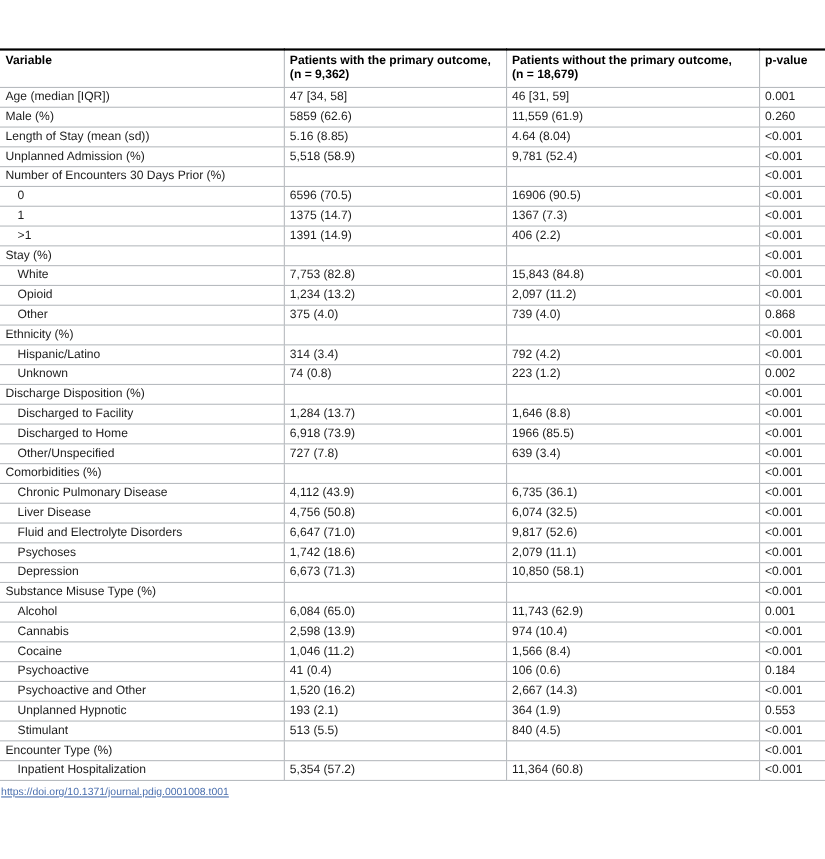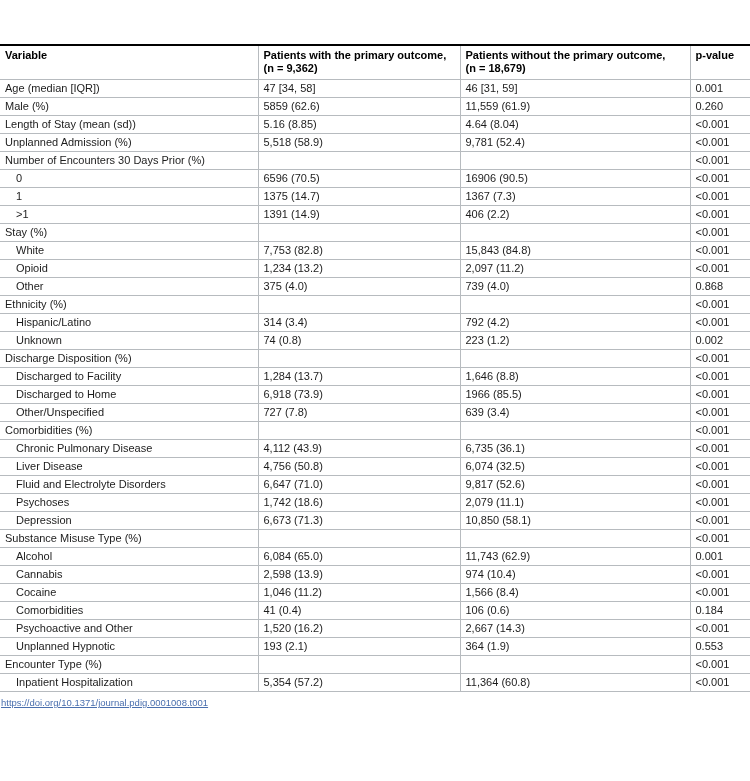--- a/index.html
+++ b/index.html
@@ -265,38 +265,44 @@
       <td class="without-cell">974 (10.4)</td>
       <td class="p-cell">&lt;0.001</td>
     </tr>
         <tr>
       <td class="variable-cell indent">Cocaine</td>
       <td class="with-cell">1,046 (11.2)</td>
       <td class="without-cell">1,566 (8.4)</td>
       <td class="p-cell">&lt;0.001</td>
     </tr>
         <tr>
-      <td class="variable-cell indent">Comorbidities</td>
+      <td class="variable-cell indent">Psychoactive</td>
       <td class="with-cell">41 (0.4)</td>
       <td class="without-cell">106 (0.6)</td>
       <td class="p-cell">0.184</td>
     </tr>
         <tr>
       <td class="variable-cell indent">Psychoactive and Other</td>
       <td class="with-cell">1,520 (16.2)</td>
       <td class="without-cell">2,667 (14.3)</td>
       <td class="p-cell">&lt;0.001</td>
     </tr>
         <tr>
       <td class="variable-cell indent">Unplanned Hypnotic</td>
       <td class="with-cell">193 (2.1)</td>
       <td class="without-cell">364 (1.9)</td>
       <td class="p-cell">0.553</td>
     </tr>
         <tr>
+      <td class="variable-cell indent">Stimulant</td>
+      <td class="with-cell">513 (5.5)</td>
+      <td class="without-cell">840 (4.5)</td>
+      <td class="p-cell">&lt;0.001</td>
+    </tr>
+        <tr>
       <td class="variable-cell">Encounter Type (%)</td>
       <td class="with-cell"></td>
       <td class="without-cell"></td>
       <td class="p-cell">&lt;0.001</td>
     </tr>
         <tr>
       <td class="variable-cell indent">Inpatient Hospitalization</td>
       <td class="with-cell">5,354 (57.2)</td>
       <td class="without-cell">11,364 (60.8)</td>
       <td class="p-cell">&lt;0.001</td>

